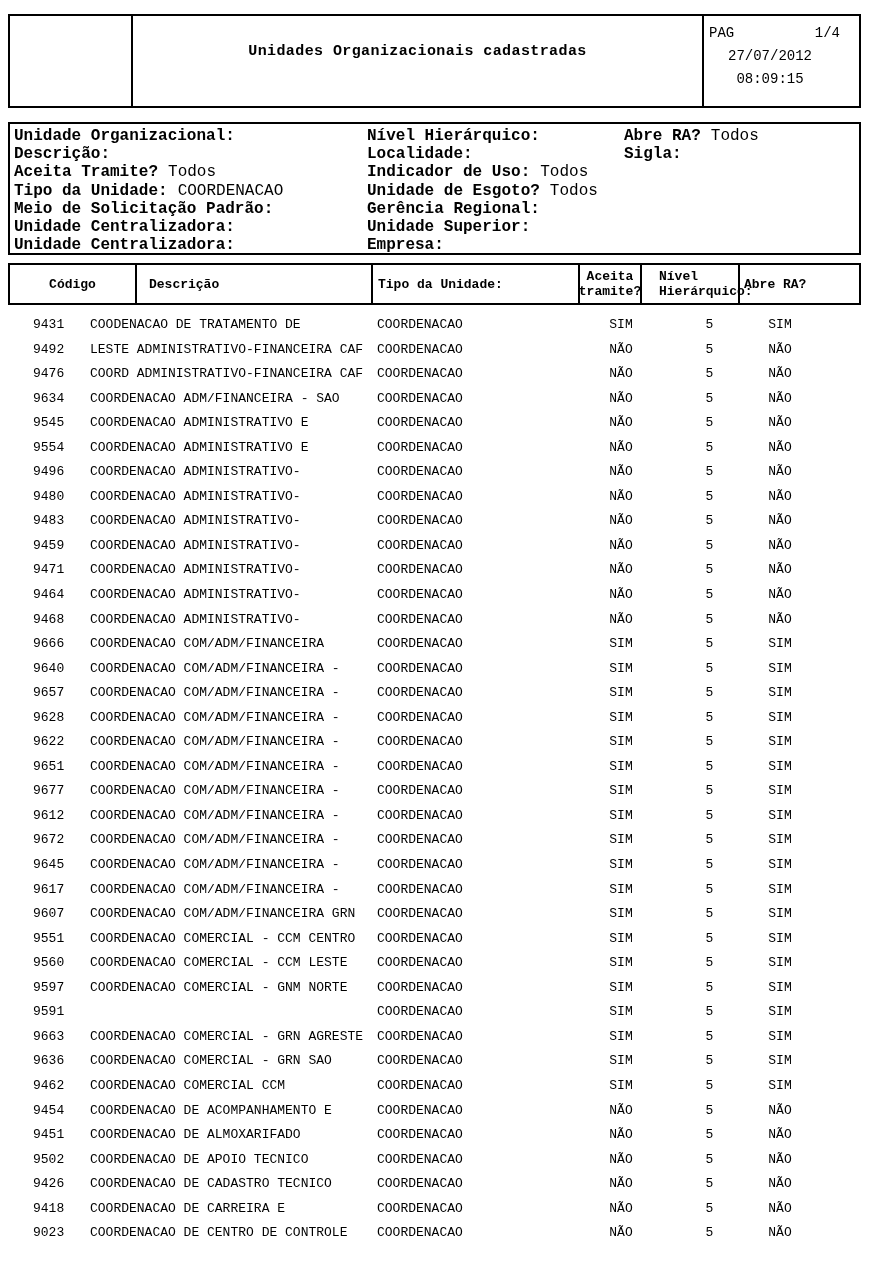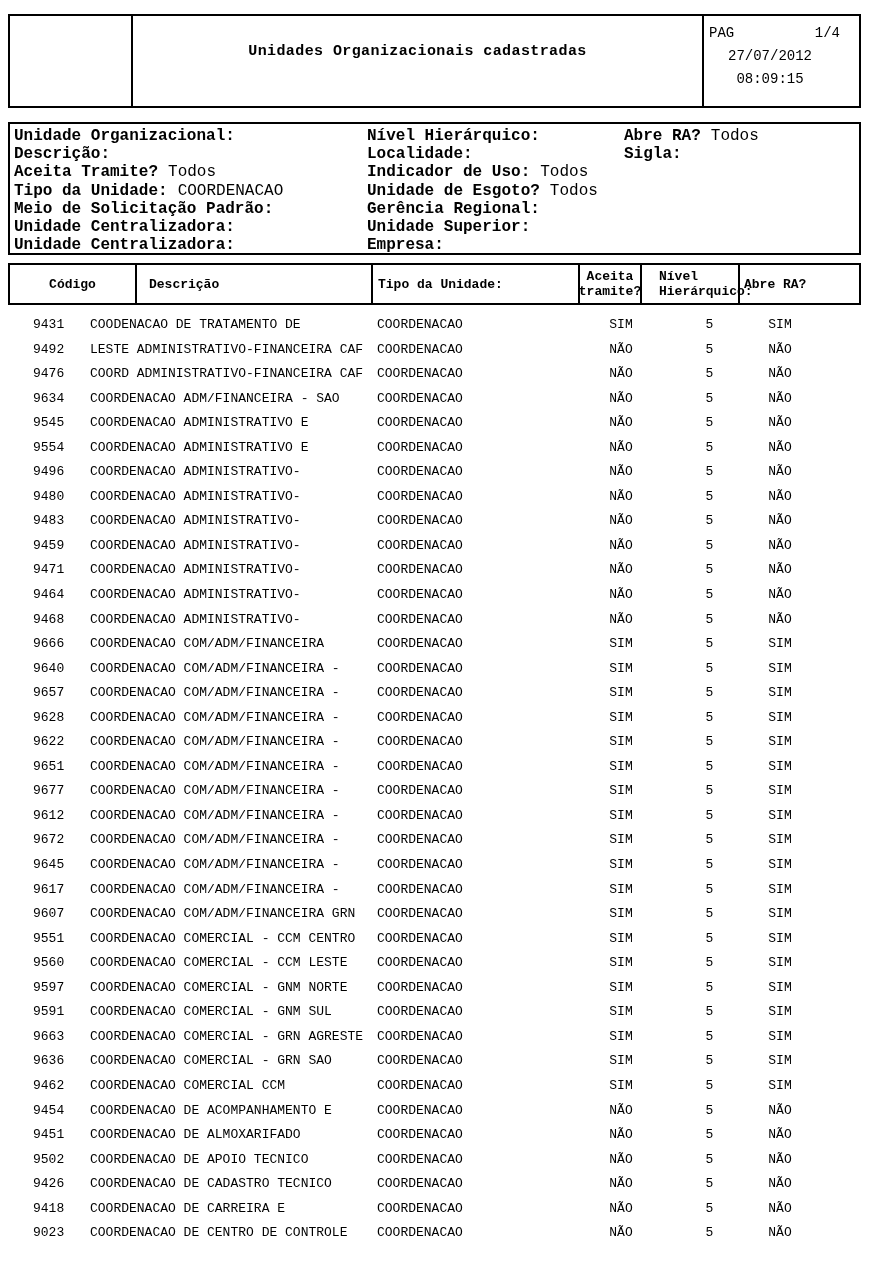--- a/index.html
+++ b/index.html
@@ -418,21 +418,20 @@
     <span class="c-cod">9597</span>
     <span class="c-desc">COORDENACAO COMERCIAL - GNM NORTE</span>
     <span class="c-tipo">COORDENACAO</span>
     <span class="c-ace">SIM</span>
     <span class="c-niv">5</span>
     <span class="c-abre">SIM</span>
   </div>
 
   <div class="trow">
     <span class="c-cod">9591</span>
-    <span class="c-desc">COORDENACAO COMERCIAL - GNM SUL</span>
     <span class="c-tipo">COORDENACAO</span>
     <span class="c-ace">SIM</span>
     <span class="c-niv">5</span>
     <span class="c-abre">SIM</span>
   </div>
 
   <div class="trow">
     <span class="c-cod">9663</span>
     <span class="c-desc">COORDENACAO COMERCIAL - GRN AGRESTE</span>
     <span class="c-tipo">COORDENACAO</span>

